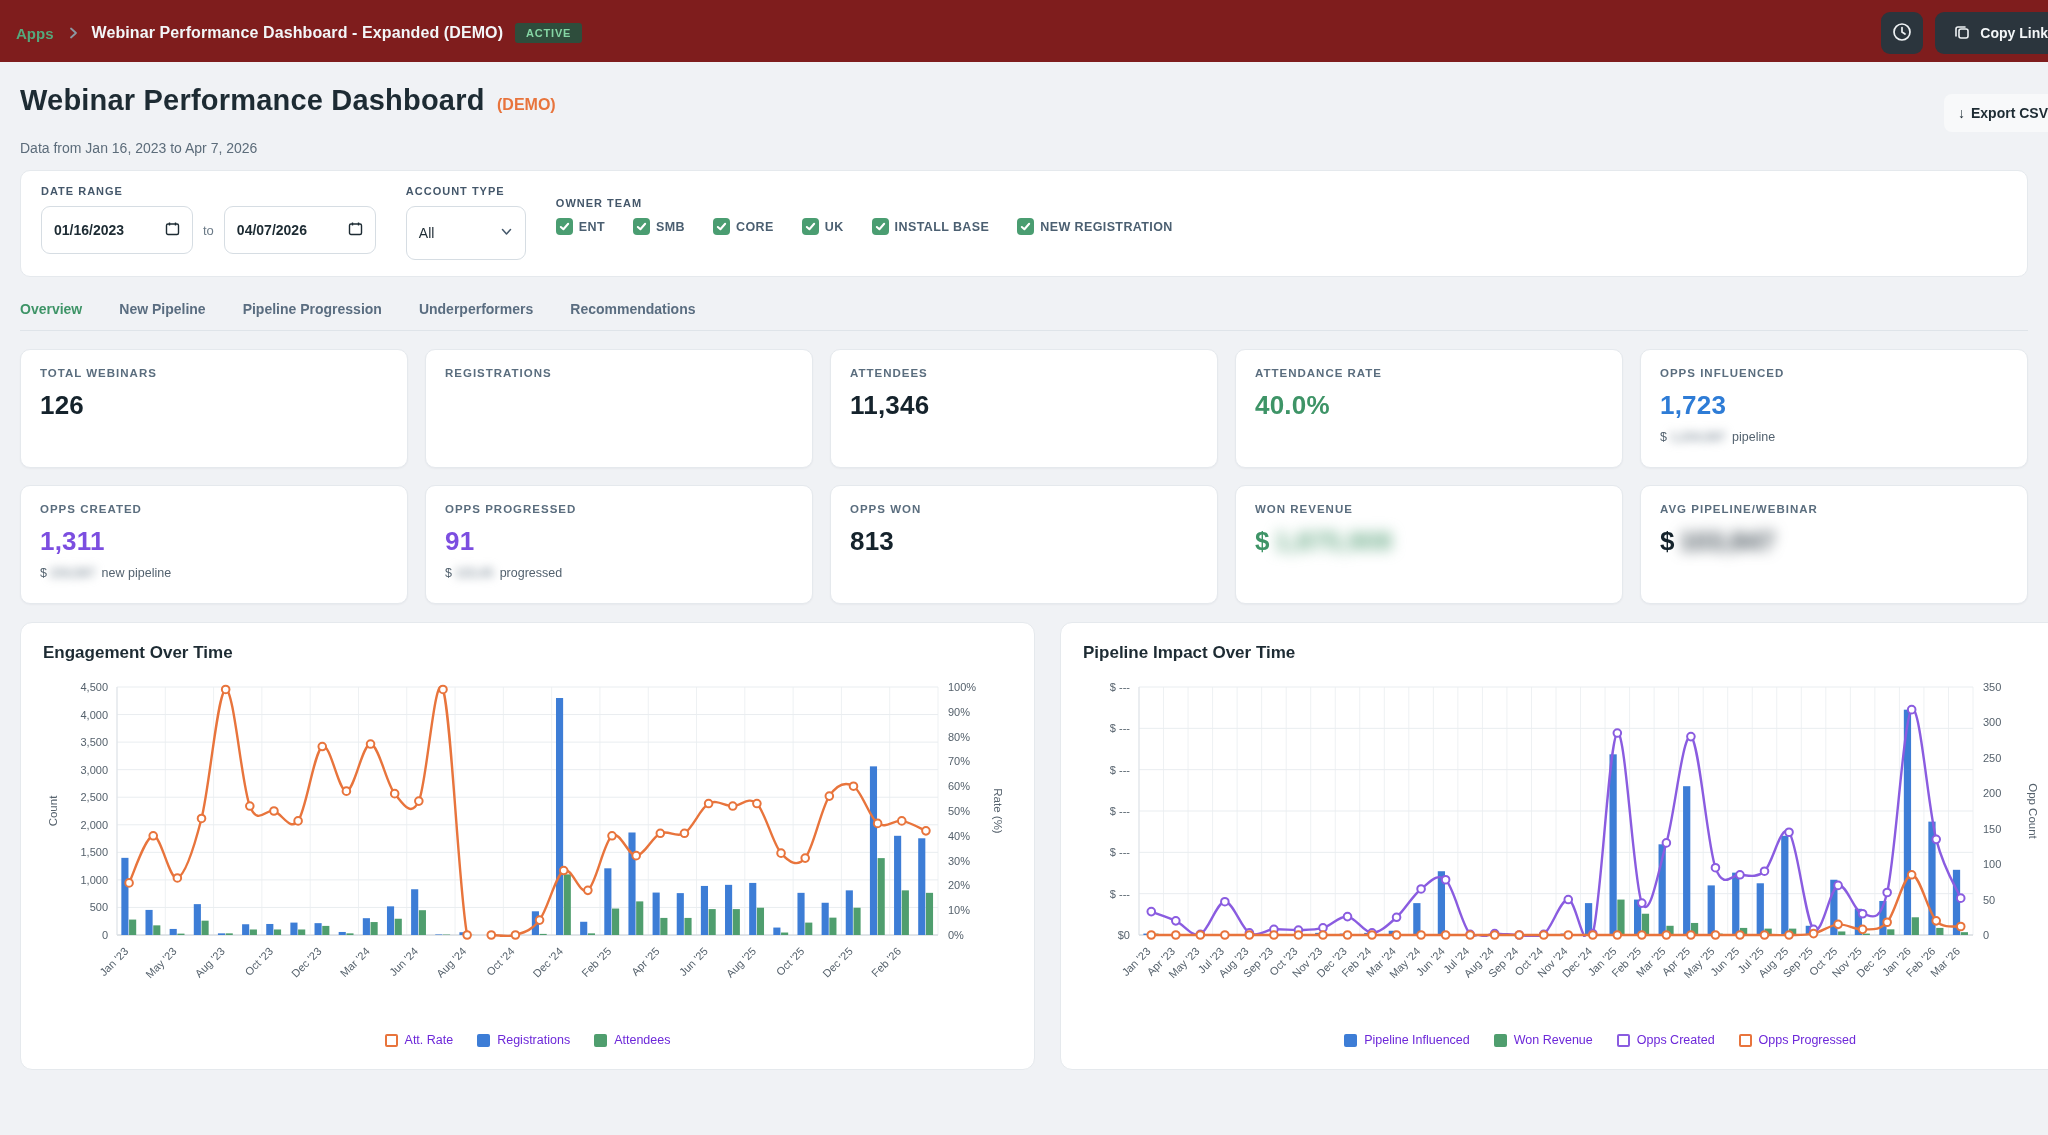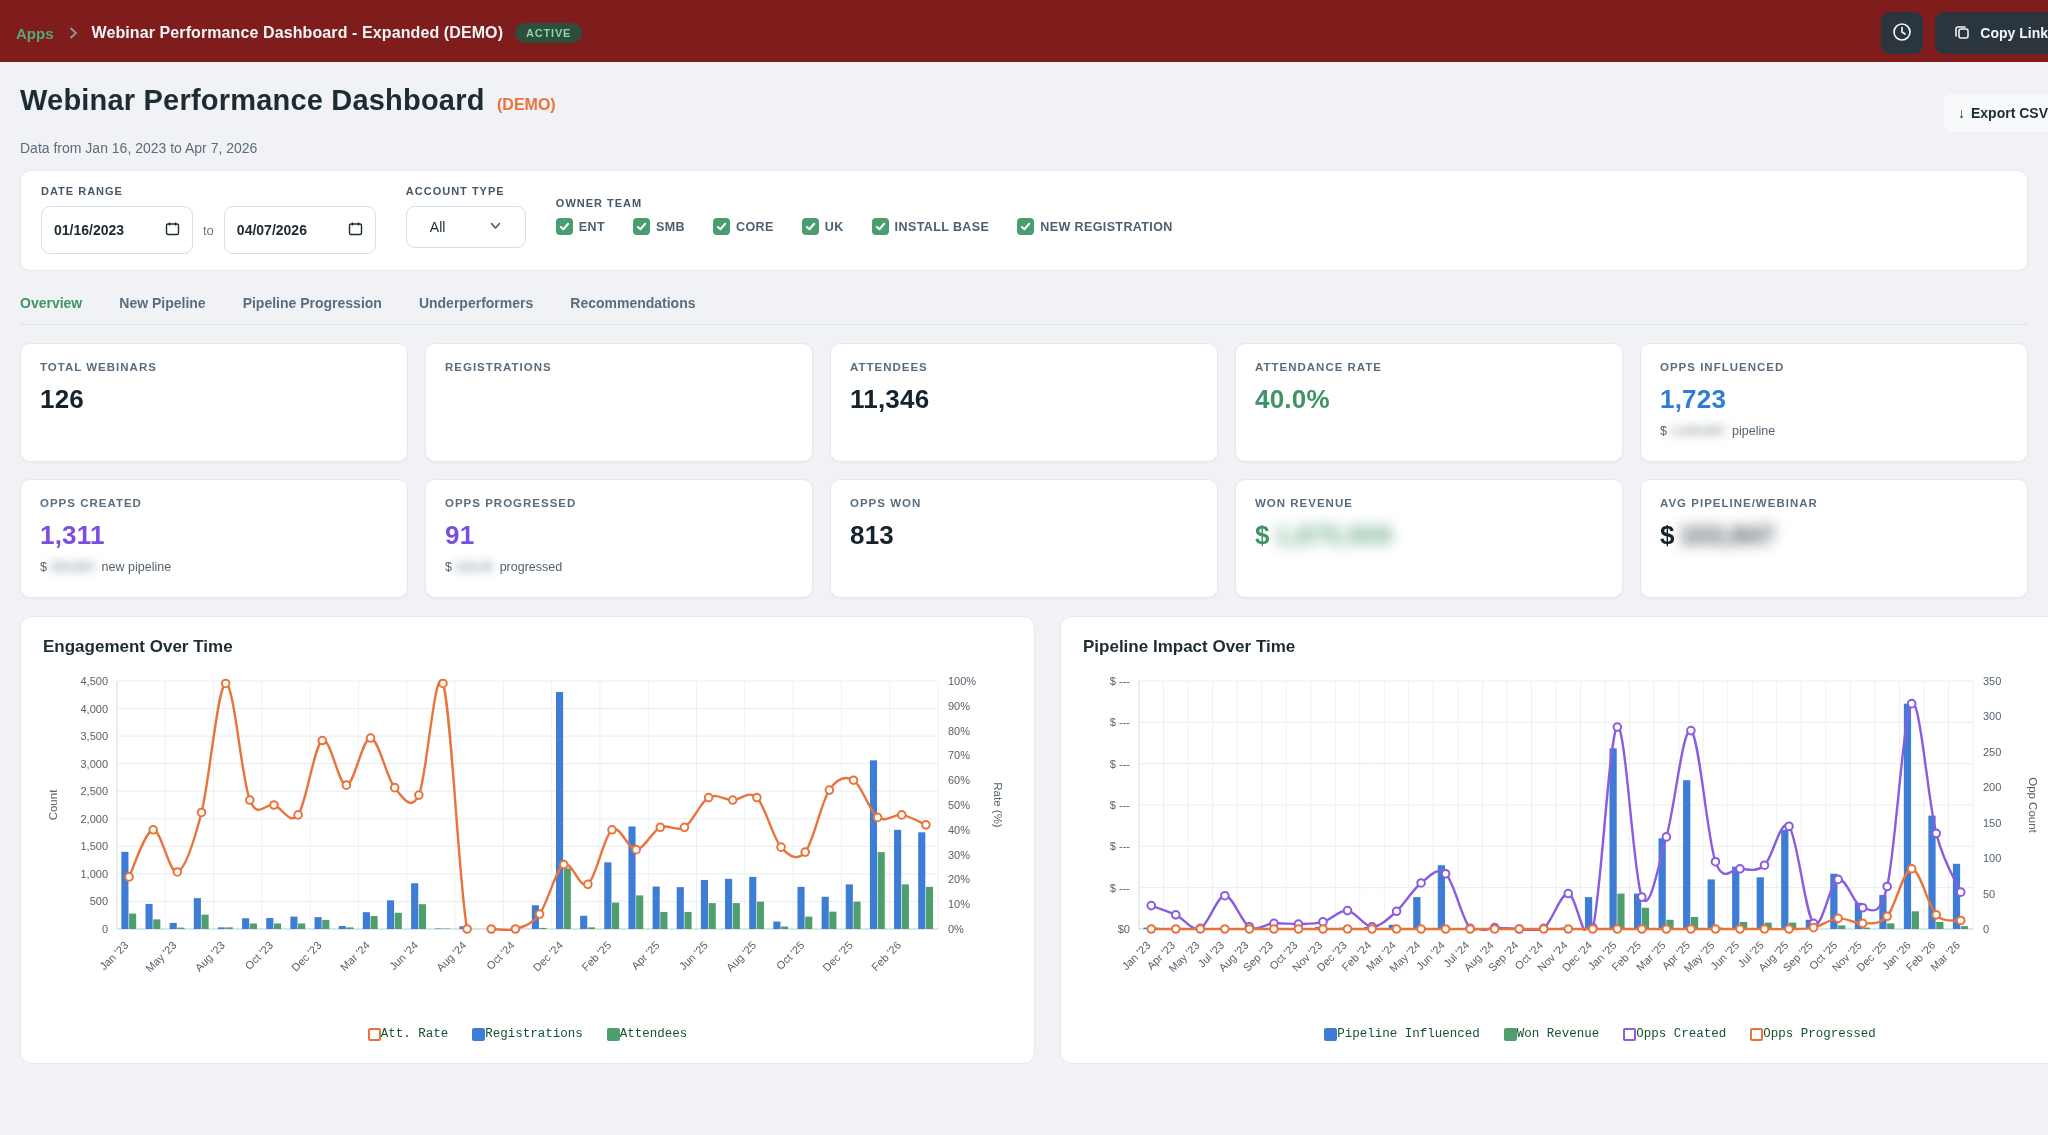--- a/index.html
+++ b/index.html
@@ -5,40 +5,40 @@
   * { margin:0; padding:0; box-sizing:border-box; }
   html,body { width:2048px; height:1135px; overflow:hidden; }
   body { font-family:"Liberation Sans","DejaVu Sans",sans-serif; background:#f0f2f5; color:#1b2a33; }
 
   
   .topbar { height:62px; background:#7f1d1d; display:flex; align-items:center; justify-content:space-between; padding:4px 0 0 16px; }
   .crumbs { display:flex; align-items:center; gap:12px; }
   .crumb-link { color:#55a87c; font-size:15px; font-weight:bold; cursor:pointer; }
   .crumb-chev { display:flex; align-items:center; }
   .topbar-title { color:#f3f6f8; font-size:16px; font-weight:bold; letter-spacing:.1px; }
-  .badge { background:#2e4d3c; color:#85d6a4; font-size:11px; font-weight:bold; letter-spacing:.8px; padding:4px 11px; border-radius:10px; }
+  .badge { background:#2e4d3c; color:#85d6a4; font-size:11px; font-weight:bold; letter-spacing:.8px; padding:4px 11px; border-radius:3px; }
   .topbar-actions { display:flex; align-items:center; gap:12px; margin-right:-18px; }
   .icon-btn { width:42px; height:42px; border:none; border-radius:9px; background:#2b353d; display:flex; align-items:center; justify-content:center; cursor:pointer; }
   .copy-btn { height:42px; border:none; border-radius:9px; background:#2b353d; color:#f3f6f8; font-size:14px; font-weight:bold; display:flex; align-items:center; gap:9px; padding:0 18px; cursor:pointer; font-family:inherit; }
 
   
   .page-head { display:flex; justify-content:space-between; align-items:flex-start; padding:22px 0 0 20px; }
   .page-title { font-size:29px; font-weight:800; color:#1d2b33; letter-spacing:.2px; }
   .demo-tag { color:#e8743c; font-size:16px; font-weight:bold; margin-left:8px; }
   .page-sub { font-size:14px; color:#5c6c7a; margin-top:23px; }
   .export-btn { margin-right:-14px; margin-top:10px; border:none; background:#f8f9fa; border-radius:8px; height:38px; padding:0 14px; font-size:14px; font-weight:bold; color:#1d2b33; display:flex; align-items:center; gap:6px; cursor:pointer; font-family:inherit; }
 
   
   .filter-card { margin:14px 20px 0; background:#fff; border:1px solid #e5e9ed; border-radius:10px; padding:14px 20px 16px; display:flex; gap:30px; align-items:flex-start; }
   .fgroup { display:flex; flex-direction:column; gap:9px; }
   .flabel { font-size:11px; font-weight:bold; letter-spacing:1px; color:#44576a; }
   .frow { display:flex; align-items:center; gap:10px; }
   .date-box { width:152px; height:48px; border:1px solid #d6dde3; border-radius:9px; display:flex; align-items:center; justify-content:space-between; padding:0 12px; font-size:14px; font-weight:bold; color:#1d2b33; cursor:pointer; background:#fff; }
   .to-label { font-size:13px; color:#6b7a87; }
-  .select-box { width:120px; height:42px; border:1px solid #d6dde3; border-radius:9px; display:flex; align-items:center; justify-content:space-between; padding:0 23px; font-size:14px; color:#1d2b33; cursor:pointer; background:#fff; }
+  .select-box { width:120px; height:54px; border:1px solid #d6dde3; border-radius:9px; display:flex; align-items:center; justify-content:space-between; padding:0 12px; font-size:14px; color:#1d2b33; cursor:pointer; background:#fff; }
   .team-group { margin-top:12px; }
   .team-row { display:flex; align-items:center; gap:28px; }
   .team { display:flex; align-items:center; gap:6px; cursor:pointer; }
   .cbx { width:17px; height:17px; border-radius:4px; background:#4a9d71; display:flex; align-items:center; justify-content:center; }
   .team-lab { font-size:12.5px; font-weight:bold; letter-spacing:.4px; color:#4b5f71; }
 
   
   .tabs { margin:24px 20px 0; display:flex; gap:37px; border-bottom:1px solid #dfe4e9; padding-bottom:13px; }
   .tab { border:none; background:none; font-size:14px; font-weight:bold; color:#5a6d80; cursor:pointer; font-family:inherit; padding:0; }
   .tab.active { color:#3e9467; }
@@ -56,21 +56,21 @@
   .redacted-big { filter:blur(7px); margin-left:5px; }
   .redacted-big.g { color:#66a985; }
   .redacted-big.d { color:#3a4750; }
 
   
   .charts-row { margin:18px 20px 0; display:grid; grid-template-columns:1015px 1080px; gap:25px; }
   .chart-card { background:#fff; border:1px solid #e5e9ed; border-radius:12px; padding:20px 22px; height:448px; }
   .chart-title { font-size:17px; font-weight:700; color:#1d2b33; }
   .chart-mount { margin-top:8px; }
   .legend { display:flex; justify-content:center; gap:24px; margin-top:2px; }
-  .lg-item { display:flex; align-items:center; font-size:12.5px; color:#14532d;font-family:Liberation Mono, monospace; }
+  .lg-item { display:flex; align-items:center; gap:7px; font-size:12.5px; color:#6d28d9; }
   .sw { width:13px; height:13px; border-radius:2px; display:inline-block; }
   .sw.outline { background:#fff; border:2.5px solid; }
 </style>
 </head>
 <body>
 
 <div class="topbar">
   <div class="crumbs">
     <span class="crumb-link">Apps</span>
     <span class="crumb-chev">

